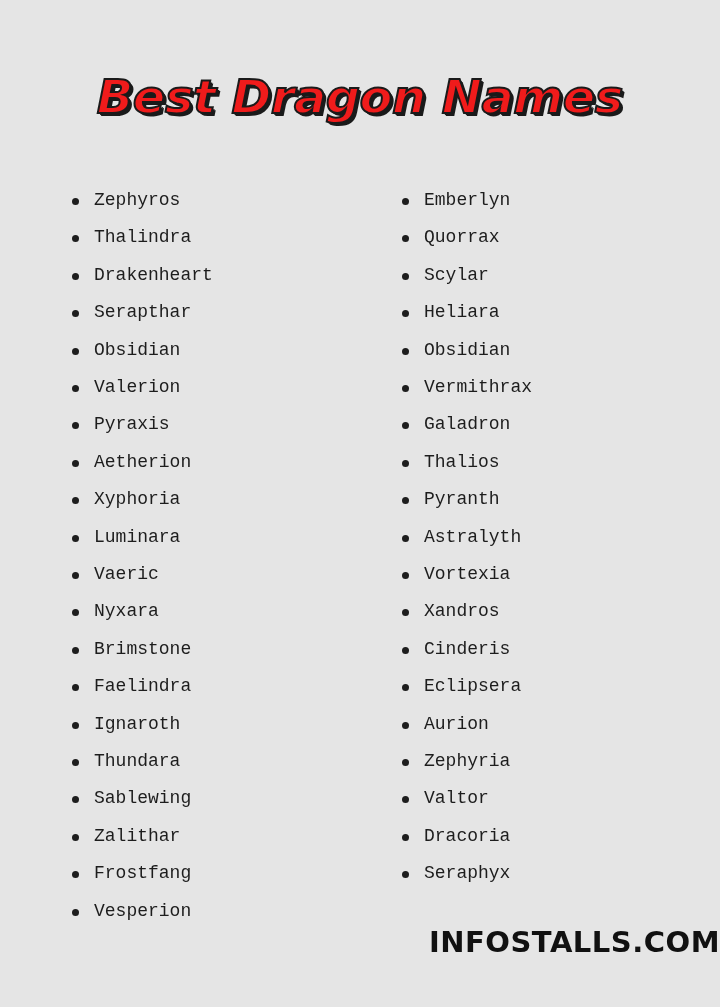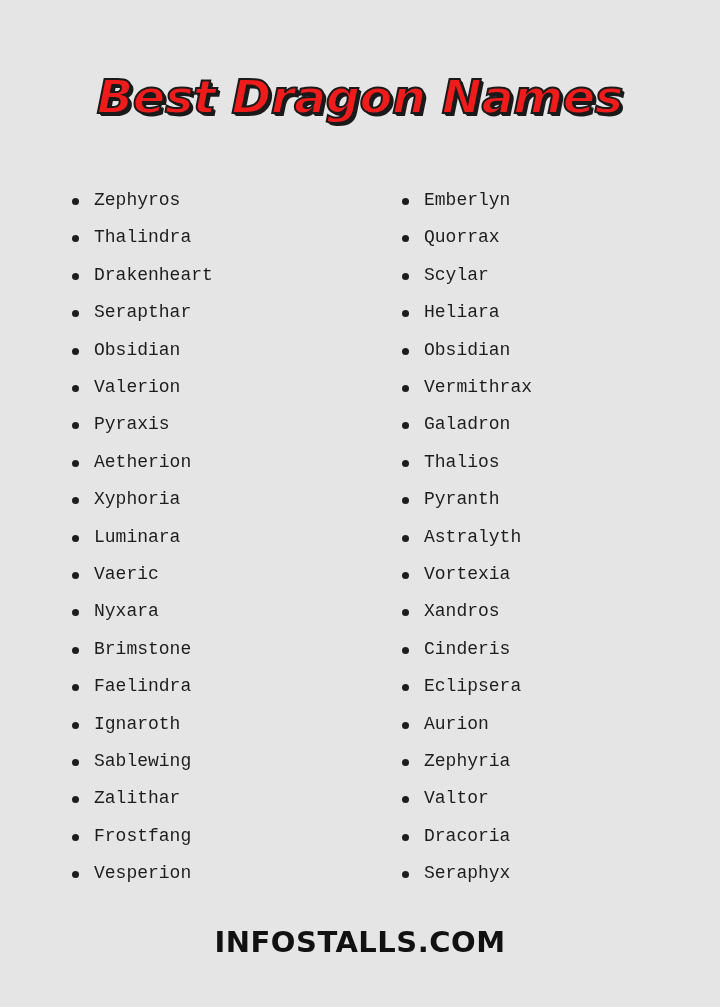--- a/index.html
+++ b/index.html
@@ -83,20 +83,21 @@
     right: 0;
     bottom: 48px;
     text-align: center;
   }
   .footer-text {
     font-family: "DejaVu Sans", sans-serif;
     font-size: 29px;
     font-weight: 700;
     letter-spacing: 0.5px;
     color: #111111;
+    text-align: right;
   }
 </style>
 </head>
 <body>
 
 <div class="page">
 
   <div class="title-wrap">
     <h1 class="title">Best Dragon Names</h1>
   </div>
@@ -112,20 +113,21 @@
         <li>Valerion</li>
         <li>Pyraxis</li>
         <li>Aetherion</li>
         <li>Xyphoria</li>
         <li>Luminara</li>
         <li>Vaeric</li>
         <li>Nyxara</li>
         <li>Brimstone</li>
         <li>Faelindra</li>
         <li>Ignaroth</li>
+        <li>Thundara</li>
         <li>Sablewing</li>
         <li>Zalithar</li>
         <li>Frostfang</li>
         <li>Vesperion</li>
       </ul>
     </div>
     <div class="col right">
       <ul class="list">
         <li>Emberlyn</li>
         <li>Quorrax</li>

